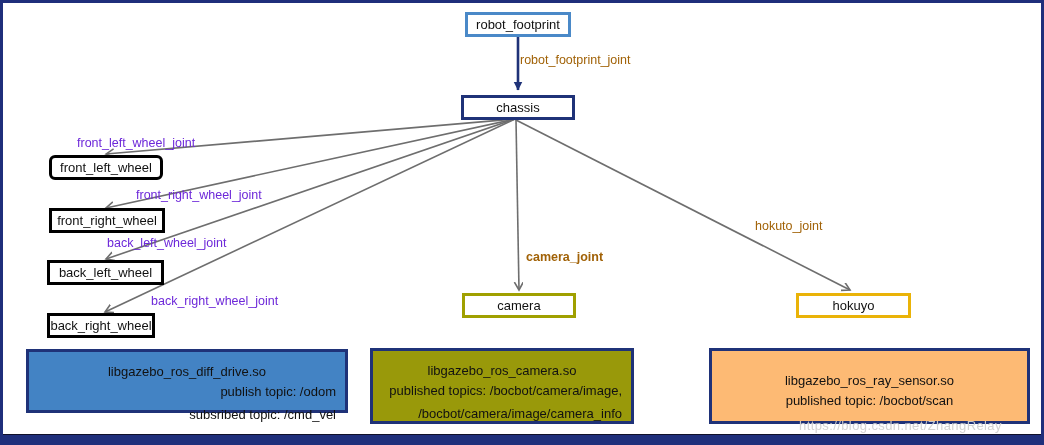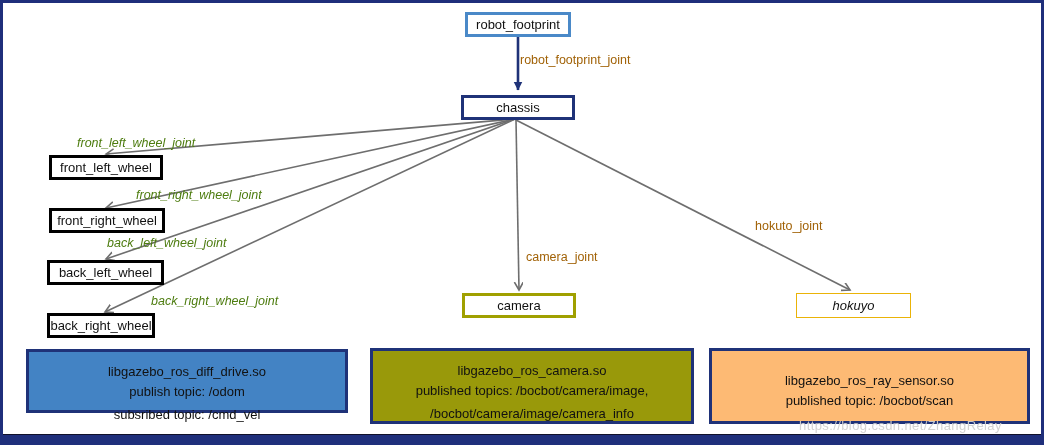--- a/index.html
+++ b/index.html
@@ -18,35 +18,35 @@
     box-sizing:border-box;
     display:flex;align-items:center;justify-content:center;
     background:#ffffff;
     font-size:13px;color:#111111;
     white-space:nowrap;
   }
   .node-footprint{border:3px solid #4a89c8;}
   .node-chassis{border:3px solid #1f3278;}
   .node-wheel{border:3px solid #000000;}
   .node-camera{border:3px solid #a0a000;}
-  .node-hokuyo{border:1px solid #eab308;font-style:italic;}
+  .node-hokuyo{border:3px solid #eab308;}
   .joint-label{
     position:absolute;
     font-size:12.5px;color:#a16207;white-space:nowrap;
   }
-  .joint-blue{color:#4d7c0f;font-style:italic;}
+  .joint-blue{color:#6d28d9;}
   .plugin{
     position:absolute;
     box-sizing:border-box;
     border:3px solid #1f3278;
     font-size:13px;color:#111111;
     padding:6px 9px 0 9px;
   }
   .plugin .p-title{text-align:center;margin:6px 0 4px 0;}
-  .plugin .p-line{text-align:center;margin:0 0 5px 0;line-height:18px;}
+  .plugin .p-line{text-align:right;margin:0 0 5px 0;line-height:18px;}
   .plugin-diff{background:#4383c4;}
   .plugin-cam{background:#99990a;}
   .plugin-ray{background:#fdba74;}
   .plugin-ray .p-title{margin-top:16px;}
   .plugin-ray .p-line{text-align:center;}
   .watermark{
     position:absolute;
     left:796px;top:415px;
     font-size:13px;color:rgba(208,208,208,0.95);
     letter-spacing:0.4px;white-space:nowrap;
@@ -78,21 +78,21 @@
     <line x1="512" y1="116" x2="103" y2="256" stroke="#6e6e6e" stroke-width="1.6" marker-end="url(#mGray)"></line>
     <line x1="512" y1="116" x2="102" y2="309" stroke="#6e6e6e" stroke-width="1.6" marker-end="url(#mGray)"></line>
     <line x1="513" y1="117" x2="516" y2="287" stroke="#6e6e6e" stroke-width="1.6" marker-end="url(#mGray)"></line>
     <line x1="513" y1="117" x2="847" y2="287" stroke="#6e6e6e" stroke-width="1.6" marker-end="url(#mGray)"></line>
   </svg>
 
   <div class="node node-footprint" style="left:462px;top:9px;width:106px;height:25px;">robot_footprint</div>
 
   <div class="node node-chassis" style="left:458px;top:92px;width:114px;height:25px;">chassis</div>
 
-  <div class="node node-wheel" style="left:46px;top:152px;width:114px;height:25px;">front_left_wheel</div>
+  <div class="node node-wheel" style="left:46px;top:152px;width:114px;height:25px;border-radius:6px;">front_left_wheel</div>
 
   <div class="node node-wheel" style="left:46px;top:205px;width:116px;height:25px;">front_right_wheel</div>
 
   <div class="node node-wheel" style="left:44px;top:257px;width:117px;height:25px;">back_left_wheel</div>
 
   <div class="node node-wheel" style="left:44px;top:310px;width:108px;height:25px;">back_right_wheel</div>
 
   <div class="node node-camera" style="left:459px;top:290px;width:114px;height:25px;">camera</div>
 
   <div class="node node-hokuyo" style="left:793px;top:290px;width:115px;height:25px;">hokuyo</div>
@@ -100,31 +100,31 @@
   <span class="joint-label" style="left:517px;top:50px;">robot_footprint_joint</span>
 
   <span class="joint-label joint-blue" style="left:74px;top:133px;">front_left_wheel_joint</span>
 
   <span class="joint-label joint-blue" style="left:133px;top:185px;">front_right_wheel_joint</span>
 
   <span class="joint-label joint-blue" style="left:104px;top:233px;">back_left_wheel_joint</span>
 
   <span class="joint-label joint-blue" style="left:148px;top:291px;">back_right_wheel_joint</span>
 
-  <span class="joint-label" style="left:523px;top:247px;">camera_joint</span>
+  <span class="joint-label" style="left:523px;top:247px;font-weight:bold;">camera_joint</span>
 
   <span class="joint-label" style="left:752px;top:216px;">hokuto_joint</span>
 
   <div class="plugin plugin-diff" style="left:23px;top:346px;width:322px;height:64px;">
     <div class="p-title">libgazebo_ros_diff_drive.so</div>
     <div class="p-line">publish topic: /odom</div>
     <div class="p-line">subsribed topic: /cmd_vel</div>
   </div>
 
-  <div class="plugin plugin-cam" style="left:367px;top:345px;width:324px;height:76px;">
+  <div class="plugin plugin-cam" style="left:367px;top:345px;width:264px;height:76px;">
     <div class="p-title">libgazebo_ros_camera.so</div>
     <div class="p-line">published topics: /bocbot/camera/image,</div>
     <div class="p-line">/bocbot/camera/image/camera_info</div>
   </div>
 
   <div class="plugin plugin-ray" style="left:706px;top:345px;width:321px;height:76px;">
     <div class="p-title">libgazebo_ros_ray_sensor.so</div>
     <div class="p-line">published topic: /bocbot/scan</div>
   </div>
 

